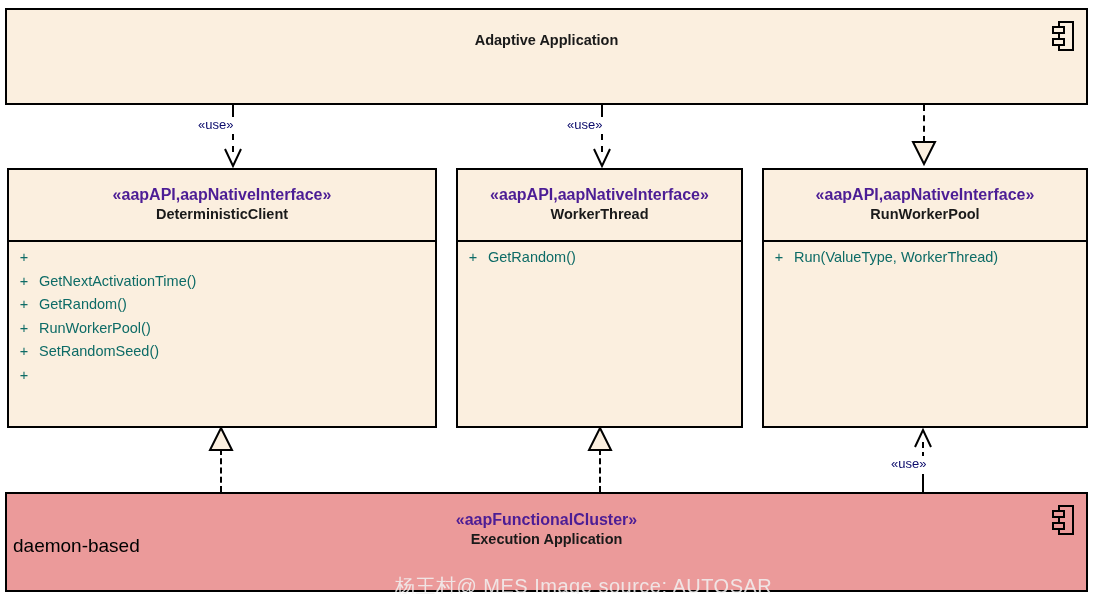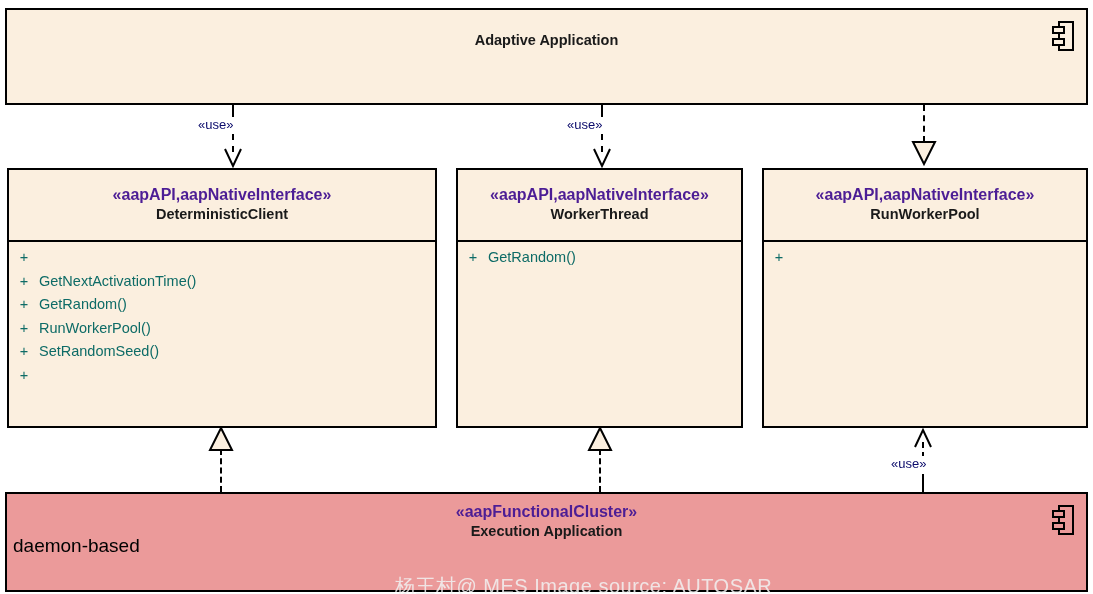--- a/index.html
+++ b/index.html
@@ -250,20 +250,21 @@
 
   <div class="node component" style="left:762px; top:168px; width:326px; height:260px;">
     <div class="node-header" style="padding-top:15px; height:70px;">
       <div class="stereotype">«aapAPI,aapNativeInterface»</div>
       <div class="node-title">RunWorkerPool</div>
     </div>
     <div class="header-divider" style="top:70px;"></div>
     <div class="ops" style="top:72px;">
       <div class="op-row">
         <span class="op-vis">+</span>
+        <span class="op-name">Run(ValueType, WorkerThread)</span>
       </div>
     </div>
   </div>
 
   <div class="arrow-triangle" style="left:208px; top:426px;">
     <svg width="26" height="26" viewBox="0 0 26 26">
       <path d="M13 2 L24 24 L2 24 Z" fill="#fbefdf" stroke="#000000" stroke-width="2"></path>
     </svg>
   </div>
   <div class="conn-line" style="left:220px; top:449px; height:43px;"></div>
@@ -278,21 +279,21 @@
   <div class="arrow-open" style="left:913px; top:428px;">
     <svg width="20" height="20" viewBox="0 0 20 20">
       <path d="M2 19 L10 2 L18 19" fill="none" stroke="#000000" stroke-width="2"></path>
     </svg>
   </div>
   <div class="conn-line" style="left:922px; top:442px; height:16px;"></div>
   <div class="conn-label" style="left:889px; top:456px;">«use»</div>
   <div class="conn-solid" style="left:922px; top:474px; height:18px;"></div>
 
   <div class="node cluster" style="left:5px; top:492px; width:1083px; height:100px;">
-    <div class="node-header" style="padding-top:8px;">
+    <div class="node-header" style="padding-top:16px;">
       <div class="stereotype">«aapFunctionalCluster»</div>
       <div class="node-title">Execution Application</div>
     </div>
     <div class="free-label" style="left:6px; top:41px;">daemon-based</div>
     <div class="component-icon on-cluster" style="right:12px; top:11px;">
       <div class="ci-body"></div>
       <div class="ci-tab t1"></div>
       <div class="ci-tab t2"></div>
     </div>
     <div class="watermark" style="left:388px; top:79px;">杨王村@ MES Image source:  AUTOSAR</div>

